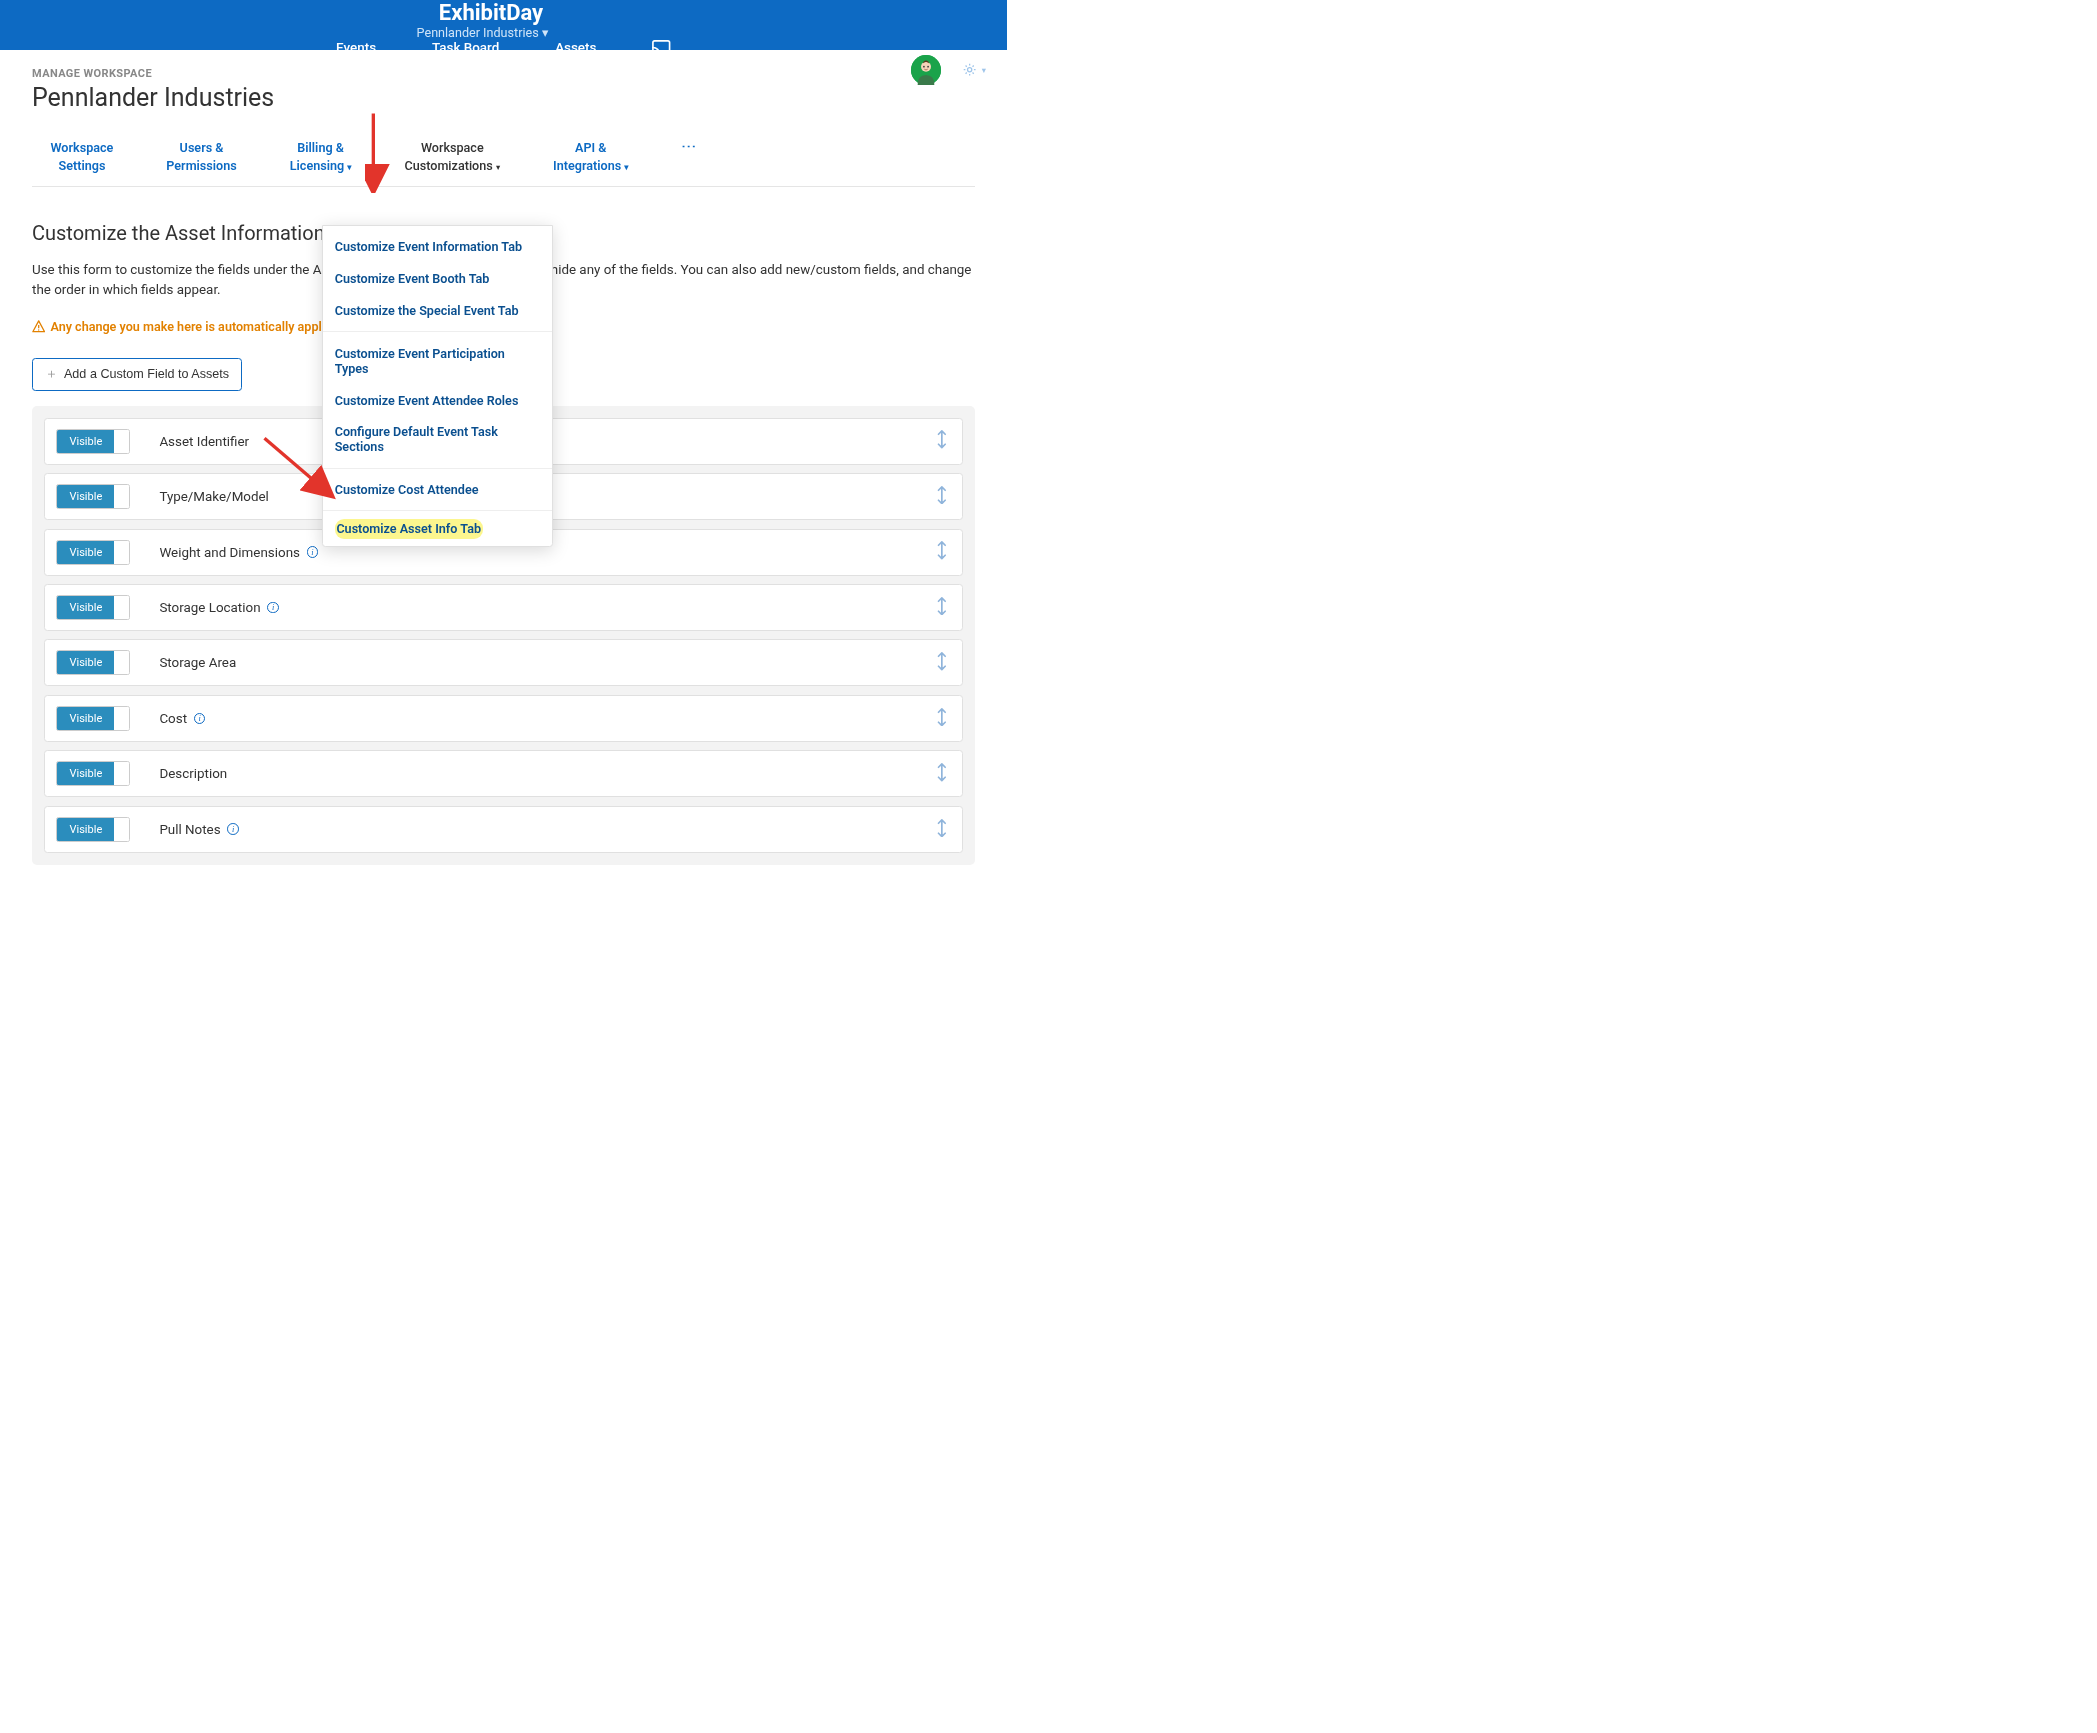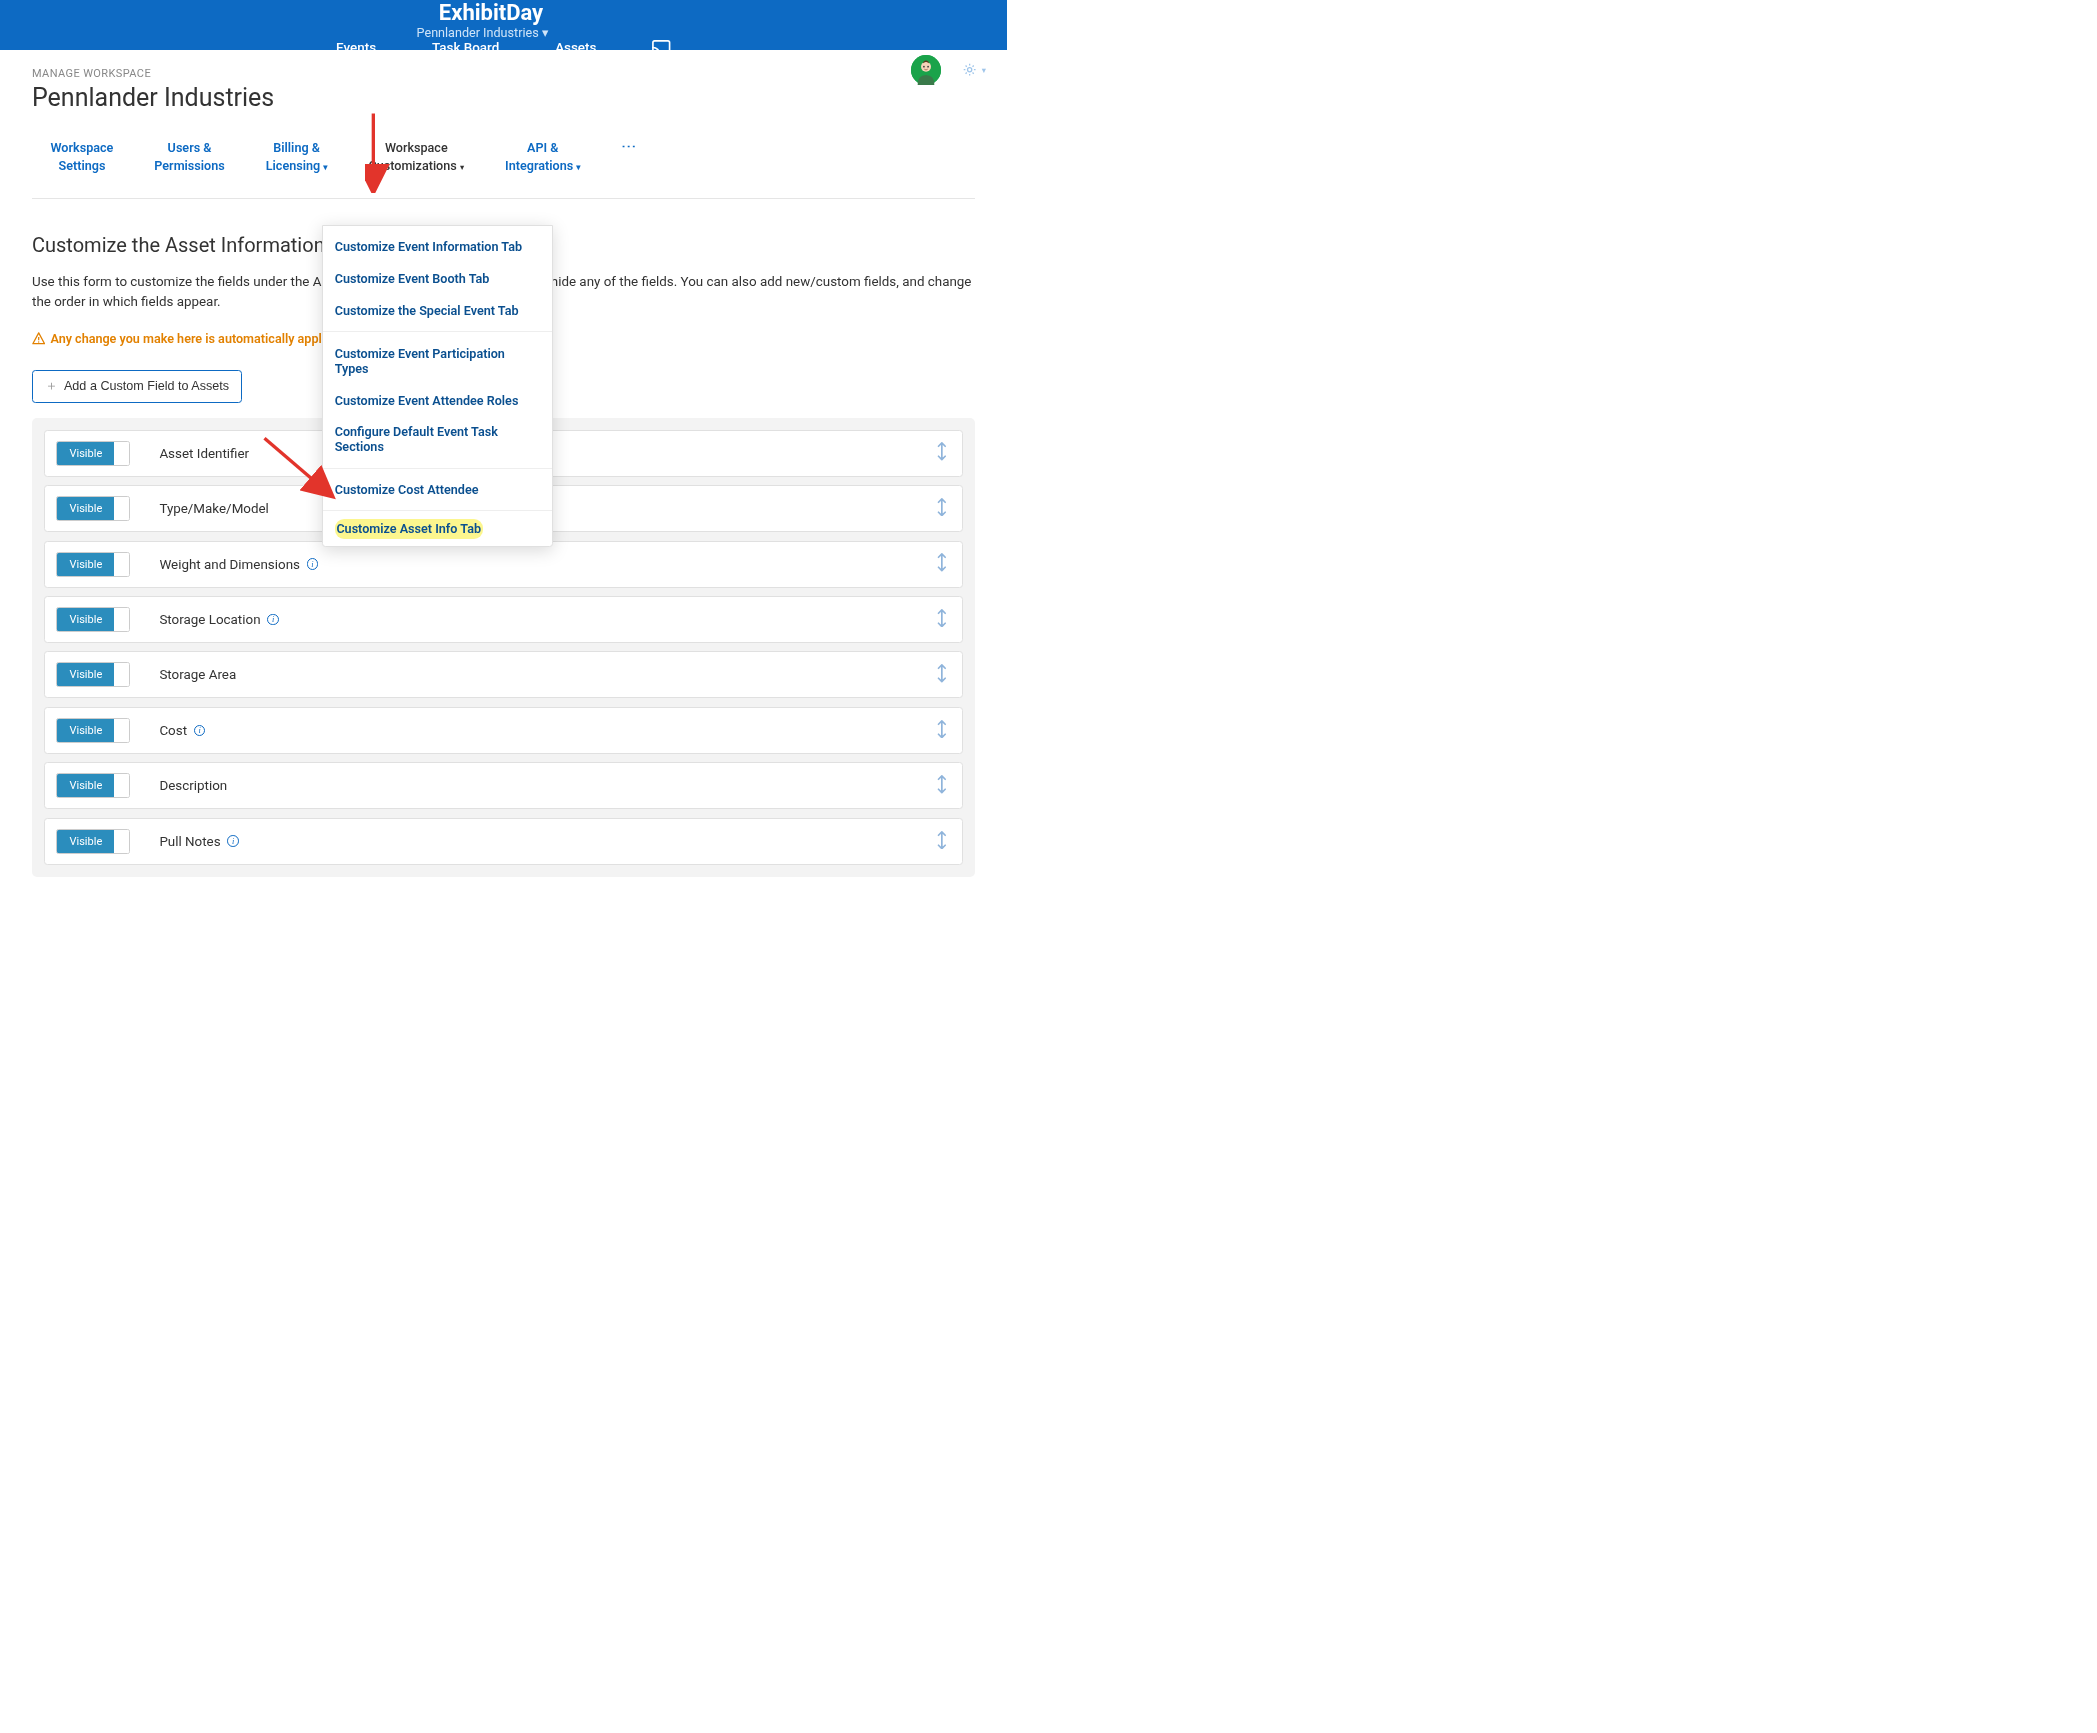--- a/index.html
+++ b/index.html
@@ -7,24 +7,24 @@
 .header { background: #0d6ac3; height: 50px; display: flex; align-items: center; padding: 0 21px; flex-direction: column; }
 .logo { color: #fff; font-size: 22px; font-weight: 700; margin-right: 25px; }
 .workspace-dropdown { color: #cfe4f8; font-size: 12.6px; cursor: pointer; margin-right: 42px; display: flex; align-items: center; gap: 3.4px; }
 .nav-links { display: flex; gap: 56px; }
 .nav-link { color: #fff; font-size: 13.4px; font-weight: 500; cursor: pointer; }
 .header-right { margin-left: auto; display: flex; align-items: center; gap: 21px; }
 .icon-btn { cursor: pointer; color: #fff; display: flex; align-items: center; }
 .avatar { width: 30px; height: 30px; border-radius: 50%; background: #1aa34a; display: flex; align-items: center; justify-content: center; cursor: pointer; }
 
 .page { padding: 17px 32px 34px 32px; position: relative; }
-.breadcrumb-label { color: #888; font-size: 11px; letter-spacing: 0.4px; }
+.breadcrumb-label { color: #888; font-size: 11px; letter-spacing: 0.4px; font-weight: bold; }
 .page-title { font-size: 25px; font-weight: 400; color: #333; margin-top: 3.4px; }
 
-.tabs { display: flex; gap: 4px; margin-top: 27px; border-bottom: 0.8px solid #e5e5e5; padding-bottom: 12px; position: relative; }
+.tabs { display: flex; gap: 16px; margin-top: 27px; border-bottom: 0.8px solid #e5e5e5; padding-bottom: 0; position: relative; }
 .tab { padding: 0 18.5px 11.7px 18.5px; text-align: center; line-height: 1.4; font-size: 12.6px; cursor: pointer; color: #0d6ac3; font-weight: 600; }
 .tab.active { color: #333; font-weight: 500; }
 .tab-caret { font-size: 8.4px; }
 .kebab { color: #0d6ac3; font-size: 15px; letter-spacing: -1.7px; writing-mode: vertical-lr; cursor: pointer; padding: 0 8.4px 11.7px 8.4px; margin-left: 8.4px; }
 
 .section-title { font-size: 20px; font-weight: 400; margin-top: 34px; color: #333; }
 .section-desc { font-size: 13.4px; color: #333; margin-top: 15px; line-height: 1.5; }
 .warning { color: #e28100; font-size: 12.6px; font-weight: 600; margin-top: 18.5px; display: flex; align-items: center; gap: 5px; }
 .add-btn { border: 0.8px solid #0d6ac3; background: #fff; color: #333; font-size: 12.6px; padding: 6.7px 11.7px; border-radius: 3.4px; cursor: pointer; margin-top: 23.5px; display: inline-flex; align-items: center; gap: 5.9px; }
 .add-btn .plus { color: #999; font-size: 13.4px; font-weight: 300; }

